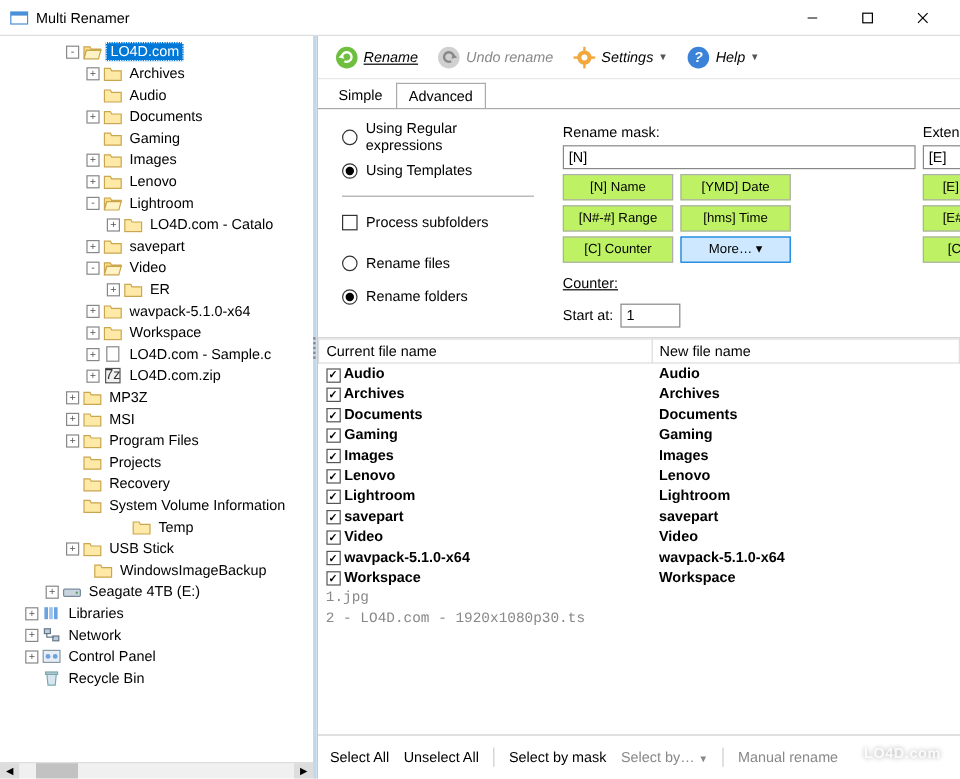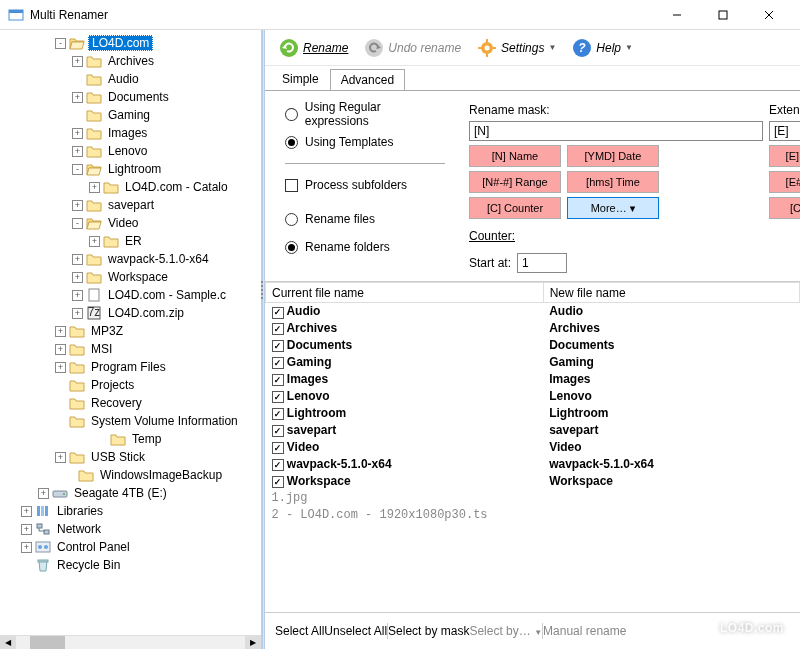--- a/index.html
+++ b/index.html
@@ -48,40 +48,40 @@
 .radio { width: 13px; height: 13px; border: 1px solid #333; border-radius: 50%; display: flex; align-items: center; justify-content: center; }
 .radio.on::after { content: ""; width: 7px; height: 7px; background: #000; border-radius: 50%; }
 .chk { width: 13px; height: 13px; border: 1px solid #333; display: flex; align-items: center; justify-content: center; font-size: 10px; line-height: 1; }
 .hrule { border: none; border-top: 1px solid #aaa; margin: 10px 0; width: 160px; }
 
 
 .mask-col { flex: 1; }
 .mask-grid { display: grid; grid-template-columns: 190px 98px 98px; gap: 4px 6px; }
 .g-head { font-size: 12px; }
 .g-input input { width: 100%; height: 20px; padding: 1px 4px; border: 1px solid #888; }
-.g-btn { height: 22px; background: #fca5a5; border: 1px solid #adadad; cursor: pointer; text-align: center; line-height: 20px; font-size: 11px; }
+.g-btn { height: 22px; background: #bef264; border: 1px solid #adadad; cursor: pointer; text-align: center; line-height: 20px; font-size: 11px; }
 .sub3 { display: grid; grid-template-columns: 92px 92px; gap: 4px 6px; }
 .counter-row { display: flex; align-items: center; gap: 6px; margin-top: 10px; }
 .counter-row input { width: 50px; height: 20px; border: 1px solid #888; padding: 1px 4px; }
 
 
 .more-menu { position: absolute; right: 18px; top: 196px; background: #fff; border: 1px solid #999; box-shadow: 2px 2px 4px rgba(0,0,0,.25); z-index: 5; width: 180px; }
 .more-item { padding: 7px 12px; cursor: pointer; font-size: 12px; white-space: nowrap; overflow: hidden; }
 
 
 .file-table-wrap { flex: 1; border-top: 1px solid #ccc; overflow: auto; }
 .file-table { width: 100%; border-collapse: collapse; }
 .file-table th { text-align: left; font-weight: normal; background: #fff; border: 1px solid #ddd; padding: 2px 6px; height: 20px; }
 .file-table td { padding: 0 6px; height: 17px; border: none; }
 .file-table td.name { font-weight: bold; }
 .file-table tr.dim td { color: #888; font-weight: normal; font-family: Liberation Mono, monospace; }
 .smallchk { width: 12px; height: 12px; border: 1px solid #555; display: inline-flex; align-items: center; justify-content: center; font-size: 9px; line-height: 1; }
 
 
-.bottombar { height: 37px; border-top: 1px solid #ccc; display: flex; align-items: center; padding: 16px 10px; flex-shrink: 0; }
+.bottombar { height: 37px; border-top: 1px solid #ccc; display: flex; align-items: center; padding: 16px 10px; gap: 12px; flex-shrink: 0; }
 .bottombar .act { cursor: pointer; }
 .bottombar .disabled { color: #888; }
 .bottombar .sep { width: 1px; height: 16px; background: #ccc; }
 
 
 .watermark { position: absolute; right: 16px; bottom: 12px; color: rgba(255,255,255,.85); font-size: 18px; font-weight: bold; text-shadow: 0 0 4px rgba(0,0,0,.35); letter-spacing: .5px; display: flex; align-items: center; gap: 4px; pointer-events: none; }
 
 
 .splitter-grip { position: absolute; left: 258px; top: 270px; width: 8px; height: 40px; display: flex; flex-direction: column; gap: 2px; align-items: center; justify-content: center; }
 .splitter-grip span { width: 2px; height: 2px; background: #888; }

